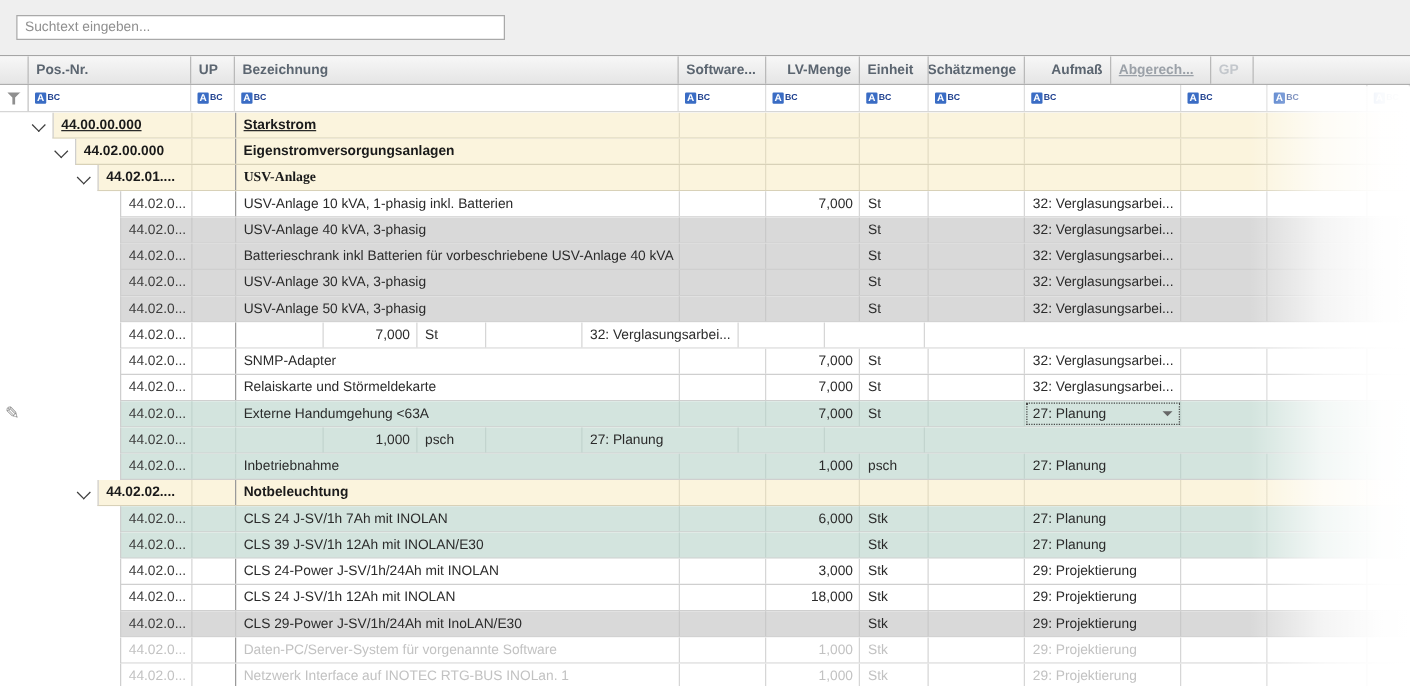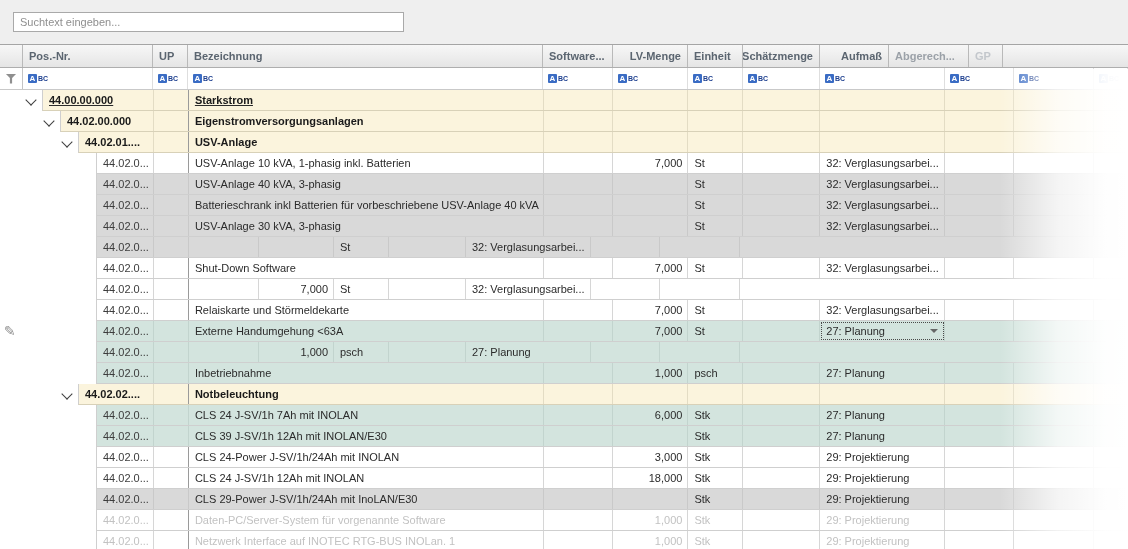--- a/index.html
+++ b/index.html
@@ -25,21 +25,21 @@
     overflow:hidden;
   }
   .hdr{display:flex;height:23px;background:linear-gradient(#f7f7f7,#e5e5e5);
        border-bottom:1px solid #aeaeae;box-sizing:border-box;}
   .hdr .hcell{
     box-sizing:border-box;border-right:1px solid #b9b9b9;
     display:flex;align-items:center;padding:0 6px;
     font-weight:bold;color:#5b6570;font-size:11px;
     white-space:nowrap;overflow:hidden;text-overflow:ellipsis;
   }
-  .hdr .hcell.muted-true{color:#9ba1a8;}
+  .hdr .hcell.muted-true{color:#9ba1a8;text-decoration:underline;}
   .hdr .hcell.muted-light{color:#c3c7cc;}
   .filterrow{display:flex;height:22px;background:#fff;border-bottom:1px solid #c9c9c9;box-sizing:border-box;}
   .filterrow .fcell{
     box-sizing:border-box;border-right:1px solid #dedede;
     display:flex;align-items:center;padding:0 5px;overflow:hidden;
   }
   .gutter{width:23px;box-sizing:border-box;border-right:1px solid #c4c4c4;
           display:flex;align-items:center;justify-content:center;flex:none;}
   
   .abc{display:inline-flex;align-items:center;line-height:1;}
@@ -212,21 +212,21 @@
           <div class="cell r" style="width: 69px;"></div>
           <div class="cell " style="width: 80px;"></div>
           <div class="cell last" style="width: 34px;"></div>
         </div>
         <span class="chev" style="left: 45px;"></span>
       </div>
       <div class="row group">
         <div class="rowbox" style="left: 78px;">
           <div class="cell cell-pos" style="width: 75px;">44.02.01....</div>
           <div class="cell dark-right" style="width: 35px;"></div>
-          <div class="cell " style="width: 355px;">USV-Anlage</div>
+          <div class="cell " style="width: 355px; font-family: Liberation Serif, serif;">USV-Anlage</div>
           <div class="cell " style="width: 70px;"></div>
           <div class="cell r" style="width: 75px;"></div>
           <div class="cell " style="width: 55px;"></div>
           <div class="cell r" style="width: 77px;"></div>
           <div class="cell " style="width: 125px;"></div>
           <div class="cell r" style="width: 69px;"></div>
           <div class="cell " style="width: 80px;"></div>
           <div class="cell last" style="width: 34px;"></div>
         </div>
         <span class="chev" style="left: 63px;"></span>
@@ -288,49 +288,50 @@
           <div class="cell " style="width: 125px;">32: Verglasungsarbei...</div>
           <div class="cell r" style="width: 69px;"></div>
           <div class="cell " style="width: 80px;"></div>
           <div class="cell last" style="width: 34px;"></div>
         </div>
       </div>
       <div class="row shade-gray">
         <div class="rowbox" style="left: 96px;">
           <div class="cell cell-pos" style="width: 57px;">44.02.0...</div>
           <div class="cell dark-right" style="width: 35px;"></div>
+          <div class="cell " style="width: 355px;">USV-Anlage 50 kVA, 3-phasig</div>
           <div class="cell " style="width: 70px;"></div>
           <div class="cell r" style="width: 75px;"></div>
           <div class="cell " style="width: 55px;">St</div>
           <div class="cell r" style="width: 77px;"></div>
           <div class="cell " style="width: 125px;">32: Verglasungsarbei...</div>
           <div class="cell r" style="width: 69px;"></div>
           <div class="cell " style="width: 80px;"></div>
           <div class="cell last" style="width: 34px;"></div>
         </div>
       </div>
       <div class="row shade-white">
         <div class="rowbox" style="left: 96px;">
           <div class="cell cell-pos" style="width: 57px;">44.02.0...</div>
           <div class="cell dark-right" style="width: 35px;"></div>
-          <div class="cell " style="width: 355px;">Shut-Down Software</div>
           <div class="cell " style="width: 70px;"></div>
           <div class="cell r" style="width: 75px;">7,000</div>
           <div class="cell " style="width: 55px;">St</div>
           <div class="cell r" style="width: 77px;"></div>
           <div class="cell " style="width: 125px;">32: Verglasungsarbei...</div>
           <div class="cell r" style="width: 69px;"></div>
           <div class="cell " style="width: 80px;"></div>
           <div class="cell last" style="width: 34px;"></div>
         </div>
       </div>
       <div class="row shade-white">
         <div class="rowbox" style="left: 96px;">
           <div class="cell cell-pos" style="width: 57px;">44.02.0...</div>
           <div class="cell dark-right" style="width: 35px;"></div>
+          <div class="cell " style="width: 355px;">SNMP-Adapter</div>
           <div class="cell " style="width: 70px;"></div>
           <div class="cell r" style="width: 75px;">7,000</div>
           <div class="cell " style="width: 55px;">St</div>
           <div class="cell r" style="width: 77px;"></div>
           <div class="cell " style="width: 125px;">32: Verglasungsarbei...</div>
           <div class="cell r" style="width: 69px;"></div>
           <div class="cell " style="width: 80px;"></div>
           <div class="cell last" style="width: 34px;"></div>
         </div>
       </div>

